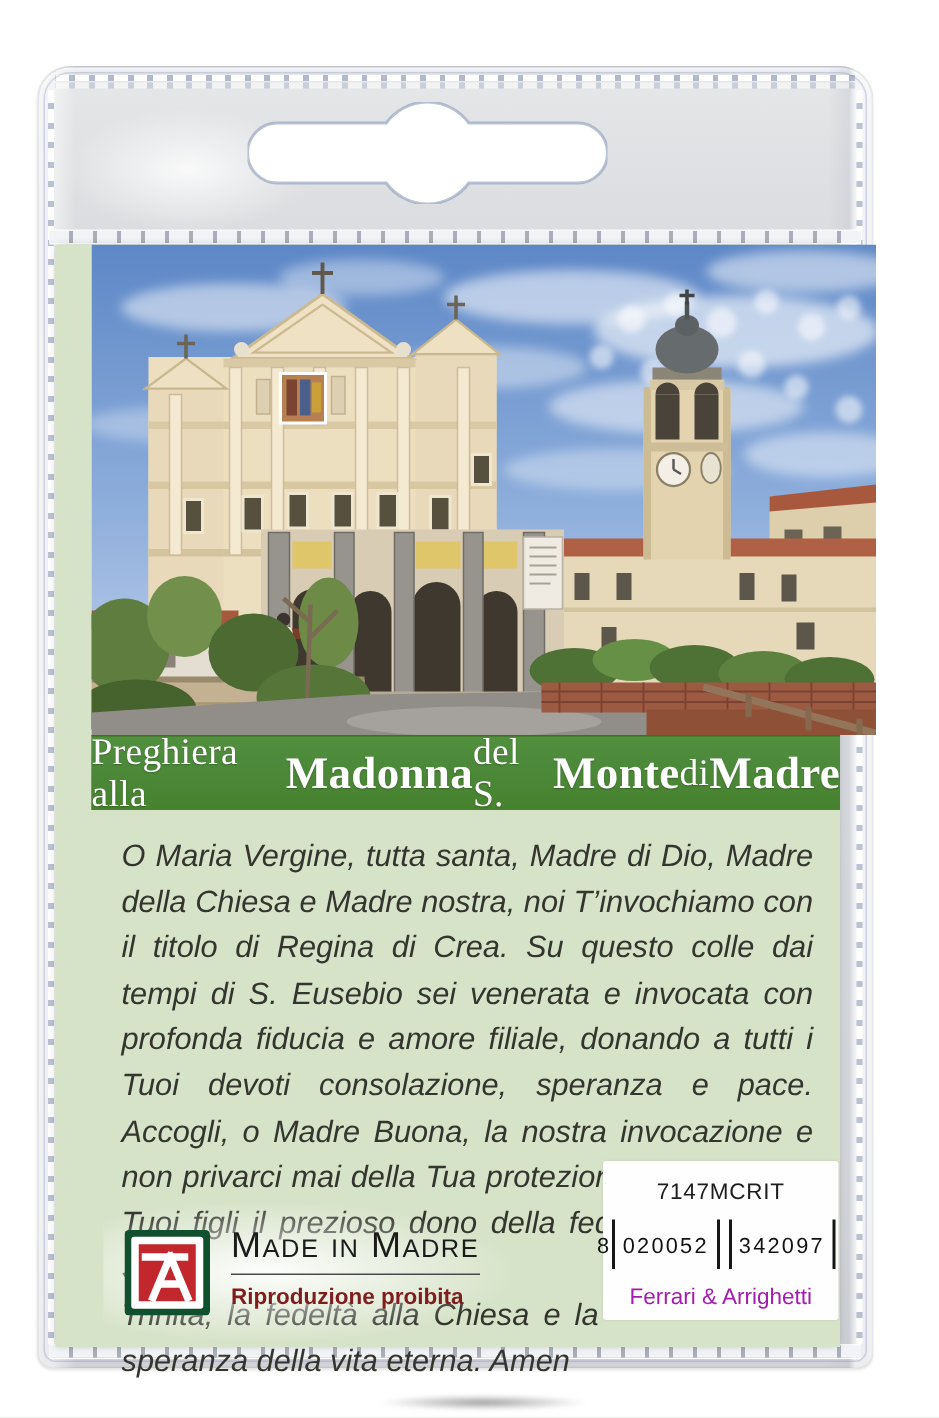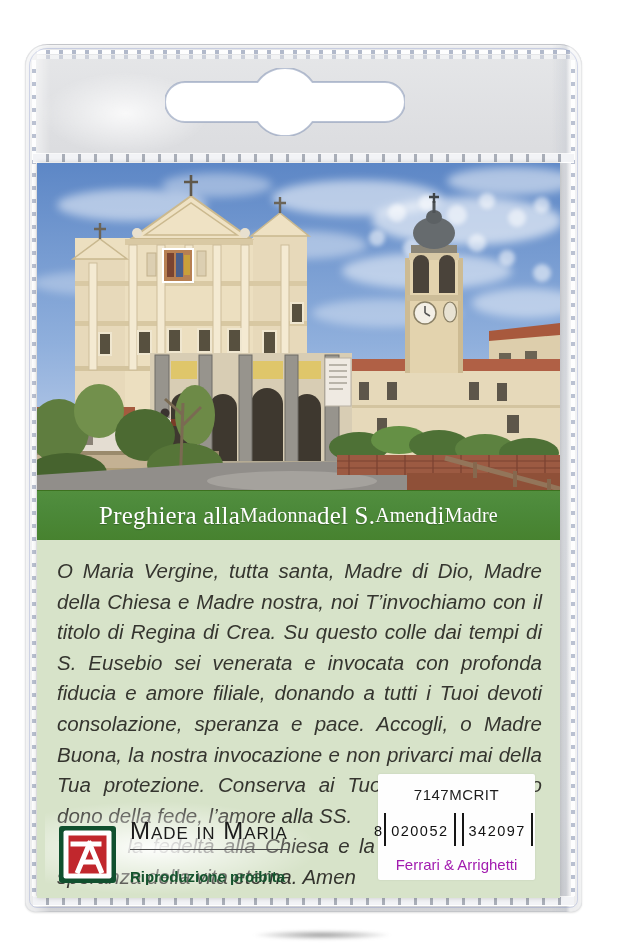--- a/index.html
+++ b/index.html
@@ -34,28 +34,28 @@
   .seam-big.bottom { bottom:7px; }
   .seam-v { position:absolute; width:4px; top:16px; bottom:16px;
     background:repeating-linear-gradient(180deg,#ffffff 0 9px, rgba(120,135,170,.5) 9px 13px); opacity:.9; }
   .seam-v.left { left:7px; } .seam-v.right { right:7px; }
 
   
   .hang-hole { position:absolute; left:140px; top:24px; width:240px; height:68px; }
 
   
   .card { position:absolute; left:37px; top:163px; width:523px; height:735px;
-    box-shadow:0 0 5px rgba(0,0,0,.18); background:#d7e3c9; }
+    box-shadow:0 0 5px rgba(0,0,0,.18); background:#d7e3c9;padding-left:24px; }
   .photo { display:block; width:523px; height:327px; }
 
   .banner { height:50px; background:linear-gradient(180deg,#55924099 0,#4d8a3b 30%,#47822f 100%);
     background-color:#4d8a3b; display:flex; align-items:center; justify-content:center;
     font-family:"Liberation Serif", serif; color:#ffffff; font-size:25px; letter-spacing:.2px;
     text-shadow:0 1px 1px rgba(0,0,0,.25); border-top:1px solid #3c711f; }
-  .banner b { font-weight:400; font-size:20px; }
+  .banner b { font-weight:700; font-size:30px; }
 
   .prayer { position:relative; height:358px; background:#d7e3c9; padding:16px 18px 0 20px;
     font-style:italic; color:#35352f; font-size:20.5px; line-height:30.6px; }
   .prayer p { text-align:justify; }
   .prayer .tail { width:318px; text-align:justify; }
 
   
   .bc-label { position:absolute; left:341px; top:234px; width:157px; height:106px;
     background:#fefefe; border-radius:2px; padding:6px 8px 4px 8px; font-style:normal;
     box-shadow:0 0 2px rgba(0,0,0,.1); display:flex; flex-direction:column; align-items:center; }
@@ -71,21 +71,21 @@
   .bc-pub { font-size:15px; color:#a21caf; margin-top:4px; }
 
   
   .mii { position:absolute; left:22px; top:276px; display:flex; align-items:center; }
   .mii::before { content:""; position:absolute; left:-14px; top:-14px; width:270px; height:92px;
     background:radial-gradient(ellipse at 40% 50%, rgba(255,255,255,.95), rgba(255,255,255,0) 72%); }
   .mii-logo { position:relative; width:57px; height:57px; flex:0 0 auto; }
   .mii-text { position:relative; margin-left:14px; font-style:normal; }
   .mii-title { font-variant:small-caps; font-size:24px; letter-spacing:1px; color:#1b1b1b;
     border-bottom:1.5px solid #4a4a4a; padding-bottom:2px; }
-  .mii-notice { font-size:15px; font-weight:700; color:#14532d; margin-top:12px; }
+  .mii-notice { font-size:15px; font-weight:700; color:#7f1d1d; margin-top:0; }
 
   
   .floor-shadow { position:absolute; left:252px; top:930px; width:140px; height:10px;
     background:radial-gradient(ellipse at center, rgba(80,80,80,.55), rgba(120,120,120,0) 70%); filter:blur(1.5px); }
 </style>
 </head>
 <body>
 
 <div class="sleeve">
   <div class="sheen"></div>
@@ -290,21 +290,21 @@
       <rect x="370" y="310" width="153" height="17" fill="#8f5038"></rect>
       <path d="M408,295 L523,326" stroke="#93755a" stroke-width="5" fill="none"></path>
       <path d="M438,299 v16 M478,308 v16 M512,316 v11" stroke="#86684e" stroke-width="4"></path>
     </g>
   </svg>
 
   <div class="banner">
     <span>Preghiera alla </span>
       <b>Madonna</b>
       <span> del S. </span>
-      <b>Amen</b>
+      <b>Monte</b>
       <span> di </span>
       <b>Madre</b>
   </div>
 
   <div class="prayer">
     <p>O Maria Vergine, tutta santa, Madre di Dio, Madre della Chiesa e Madre nostra, noi T’invochiamo con il titolo di Regina di Crea. Su questo colle dai tempi di S. Eusebio sei venerata e invocata con profonda fiducia e amore filiale, donando a tutti i Tuoi devoti consolazione, speranza e pace. Accogli, o Madre Buona, la nostra invocazione e non privarci mai della Tua protezione. Conserva ai Tuoi figli il prezioso dono della fede, l’amore alla SS.</p>
     <p class="tail">Trinità, la fedeltà alla Chiesa e la speranza della vita eterna. Amen</p>
 
     <div class="bc-label">
       <div class="bc-sku">7147MCRIT</div>
@@ -325,20 +325,20 @@
           <rect x="9.5" y="9.5" width="38" height="38" fill="#c1272d"></rect>
           <g stroke="#ffffff" stroke-width="5" fill="none" stroke-linecap="square">
             <path d="M14,18 H40"></path>
             <path d="M19,45 L30.5,17.5"></path>
             <path d="M30.5,17.5 L42,45"></path>
             <path d="M24,36 H37"></path>
           </g>
         </svg>
       </div>
       <div class="mii-text">
-        <div class="mii-title">Made in Maria</div>
+        <div class="mii-title">Made in Madre</div>
         <div class="mii-notice">Riproduzione proibita</div>
       </div>
     </div>
   </div>
 </div>
 
 <div class="floor-shadow"></div>
 
 </body></html>

